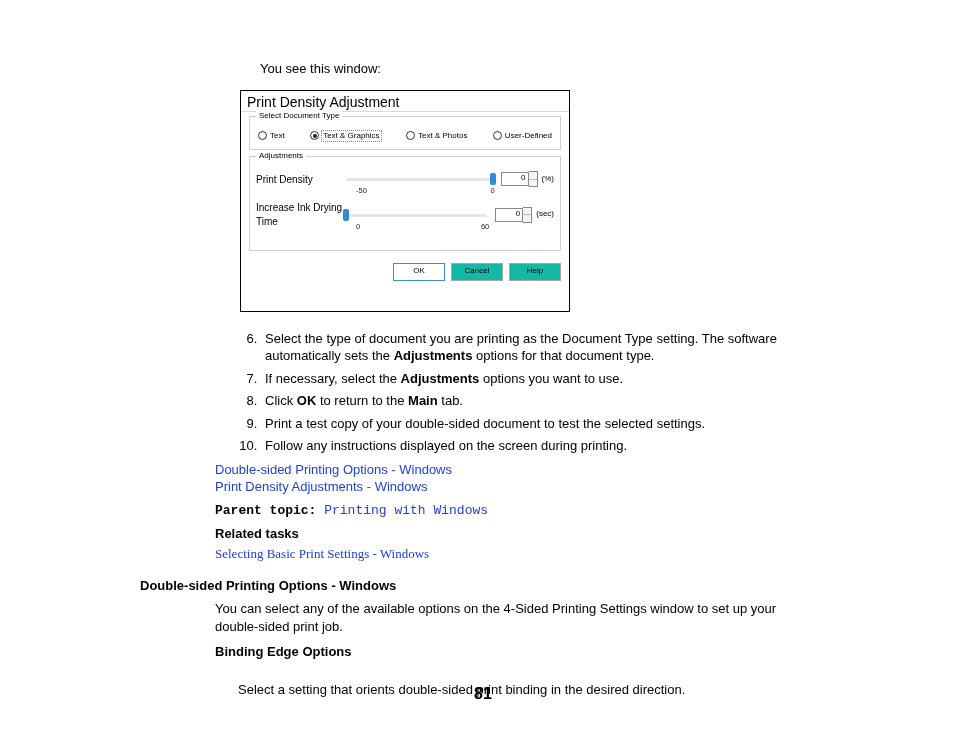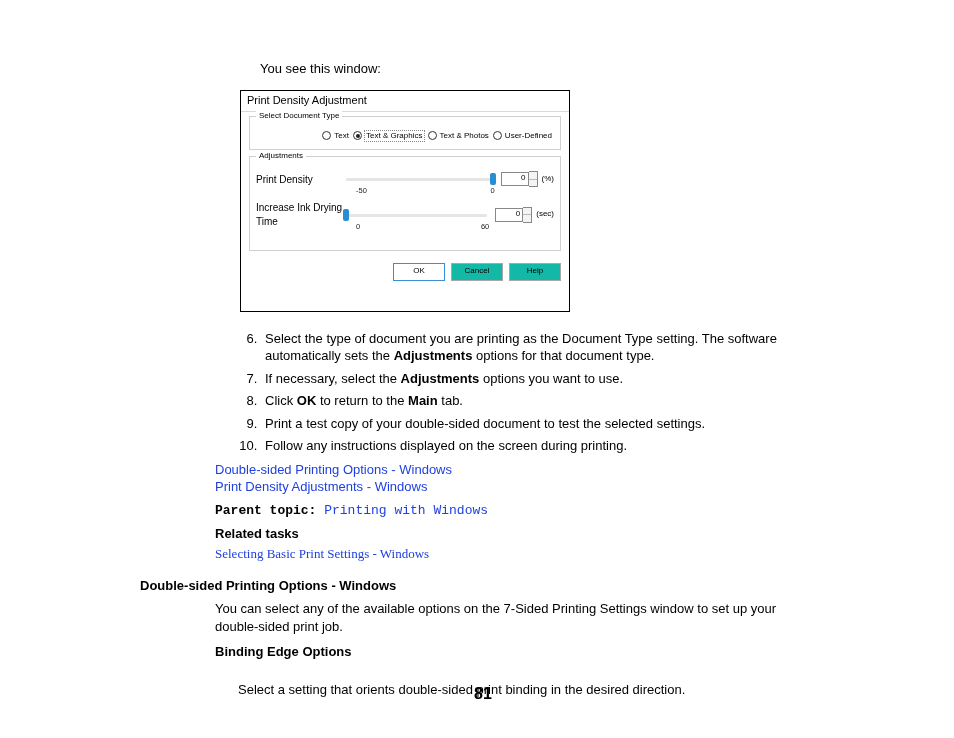--- a/index.html
+++ b/index.html
@@ -33,42 +33,42 @@
     font-family: "Segoe UI", Tahoma, sans-serif;
     font-size: 8px;
     color: #000;
     overflow: hidden;
   }
   .titlebar {
     height: 16px;
     background: #fff;
     border-bottom: 1px solid #d9d9d9;
     padding: 2px 6px;
-    font-size: 11px;
+    font-size: 14px;
   }
   .d-body {
     padding: 4px 8px 6px 8px;
   }
   .group {
     border: 1px solid #d0d0d0;
     margin-bottom: 6px;
     padding: 14px 6px 8px 6px;
     position: relative;
   }
   .group-title {
     position: absolute;
     top: -6px;
     left: 6px;
     background: #fff;
     padding: 0 3px;
     font-size: 8px;
   }
   .radio-row {
     display: flex;
-    justify-content: flex-end;
+    justify-content: space-between;
     gap: 4px;
     padding: 0 2px;
   }
   .rd {
     display: flex;
     align-items: center;
     gap: 3px;
     white-space: nowrap;
   }
   .rd .circ {
@@ -321,19 +321,19 @@
   <div class="parent-topic">
     <span class="bold">Parent topic: </span><span class="link">Printing with Windows</span>
   </div>
 
   <div class="rel-tasks-h">Related tasks</div>
   <div class="rel-task-link">
     <span class="link">Selecting Basic Print Settings - Windows</span>
   </div>
 
   <div class="h2">Double-sided Printing Options - Windows</div>
-  <div class="body-text">You can select any of the available options on the 7-Sided Printing Settings window to set up your double-sided print job.</div>
+  <div class="body-text">You can select any of the available options on the 4-Sided Printing Settings window to set up your double-sided print job.</div>
 
   <div class="sub-h">Binding Edge Options</div>
   <div class="sub-body">Select a setting that orients double-sided print binding in the desired direction.</div>
 
   <div class="pagenum">81</div>
 </div>
 
 </body></html>

